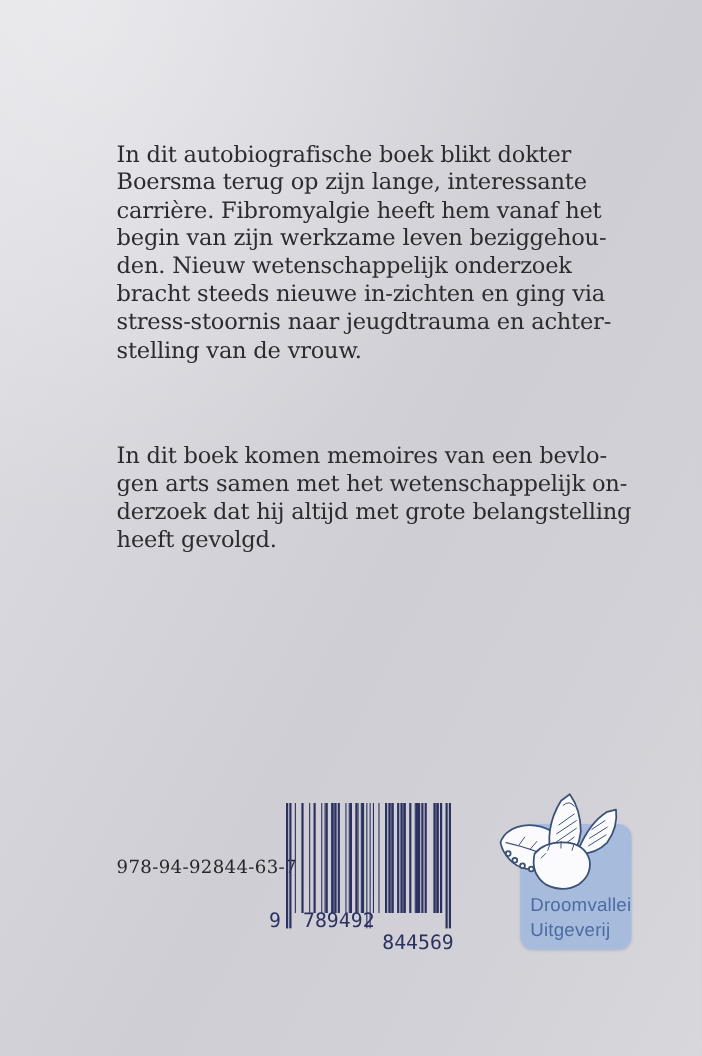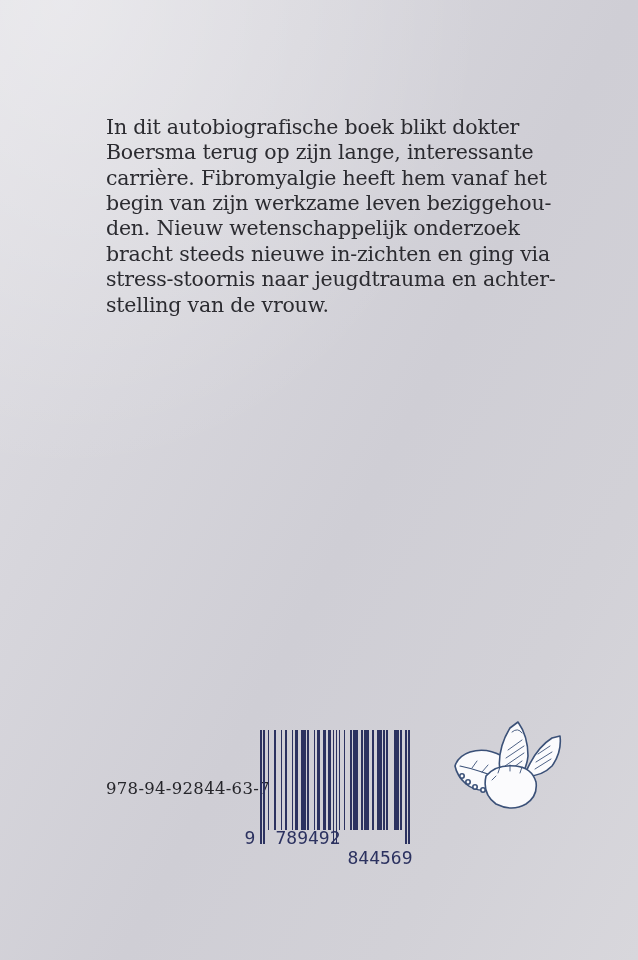--- a/index.html
+++ b/index.html
@@ -8,21 +8,21 @@
     font-family:"DejaVu Serif", serif;
     background:#cfced4;
   }
   .cover{
     position:relative;width:638px;height:960px;
     background:
       radial-gradient(120% 90% at 10% 0%, rgba(255,255,255,.35), rgba(255,255,255,0) 55%),
       linear-gradient(118deg, #e0dfe4 0%, #d7d6dc 28%, #cfced5 55%, #d2d1d7 78%, #d8d7dc 100%);
   }
   .blurb{
-    position:absolute;left:106px;top:64px;width:470px;
+    position:absolute;left:106px;top:77px;width:470px;
     color:#2b2b30;
     font-size:20.5px;line-height:25.4px;
     white-space:pre;
     letter-spacing:-0.2px;
   }
   .blurb p{margin:0 0 20px 0;}
   .isbn{
     position:absolute;left:106px;top:779px;
     font-size:16.5px;color:#26262b;letter-spacing:0.3px;
     white-space:pre;
@@ -69,20 +69,24 @@
 
   <div class="blurb">
     <p>In dit autobiografische boek blikt dokter
 Boersma terug op zijn lange, interessante
 carrière. Fibromyalgie heeft hem vanaf het
 begin van zijn werkzame leven beziggehou-
 den. Nieuw wetenschappelijk onderzoek
 bracht steeds nieuwe in-zichten en ging via
 stress-stoornis naar jeugdtrauma en achter-
 stelling van de vrouw.</p>
+    <p>In dit boek komen memoires van een bevlo-
+gen arts samen met het wetenschappelijk on-
+derzoek dat hij altijd met grote belangstelling
+heeft gevolgd.</p>
   </div>
 
   <div class="isbn">978-94-92844-63-7</div>
 
   <div class="barcode">
     <div class="bc-bars" id="bc-bars">
         <div class="bc-m on tall"></div>
         <div class="bc-m tall"></div>
         <div class="bc-m on tall"></div>
         <div class="bc-m"></div>
@@ -179,20 +183,23 @@
         <div class="bc-m on tall"></div>
       </div>
     <div class="bc-digits">
       <span class="bc-first">9</span>
       <span class="bc-left">789492</span>
       <span class="bc-right">844569</span>
     </div>
   </div>
 
   <div class="logo">
+    <div class="badge">
+      <div class="badge-text"><span>Droomvallei</span><br><span>Uitgeverij</span></div>
+    </div>
     <svg class="bird" viewBox="0 0 126 100" fill="#fbfbfd" stroke="#3b5178" stroke-width="1.6" stroke-linejoin="round" stroke-linecap="round">
 
       <path d="M3,46 Q6,36 18,32 Q34,27 50,36 L62,44 Q58,62 44,68 Q26,74 14,64 Q5,56 3,46 Z"></path>
       <path d="M8,46 Q28,50 56,62" fill="none" stroke-width="1.1"></path>
       <path d="M20,48 L25,41 M30,52 L36,45 M40,56 L46,50" fill="none" stroke-width="0.9"></path>
       <circle cx="10" cy="56" r="2.2"></circle>
         <circle cx="16" cy="62" r="2.2"></circle>
       <circle cx="23" cy="67" r="2.2"></circle>
         <circle cx="31" cy="70" r="2.2"></circle>
       <circle cx="40" cy="71" r="2.2"></circle>

